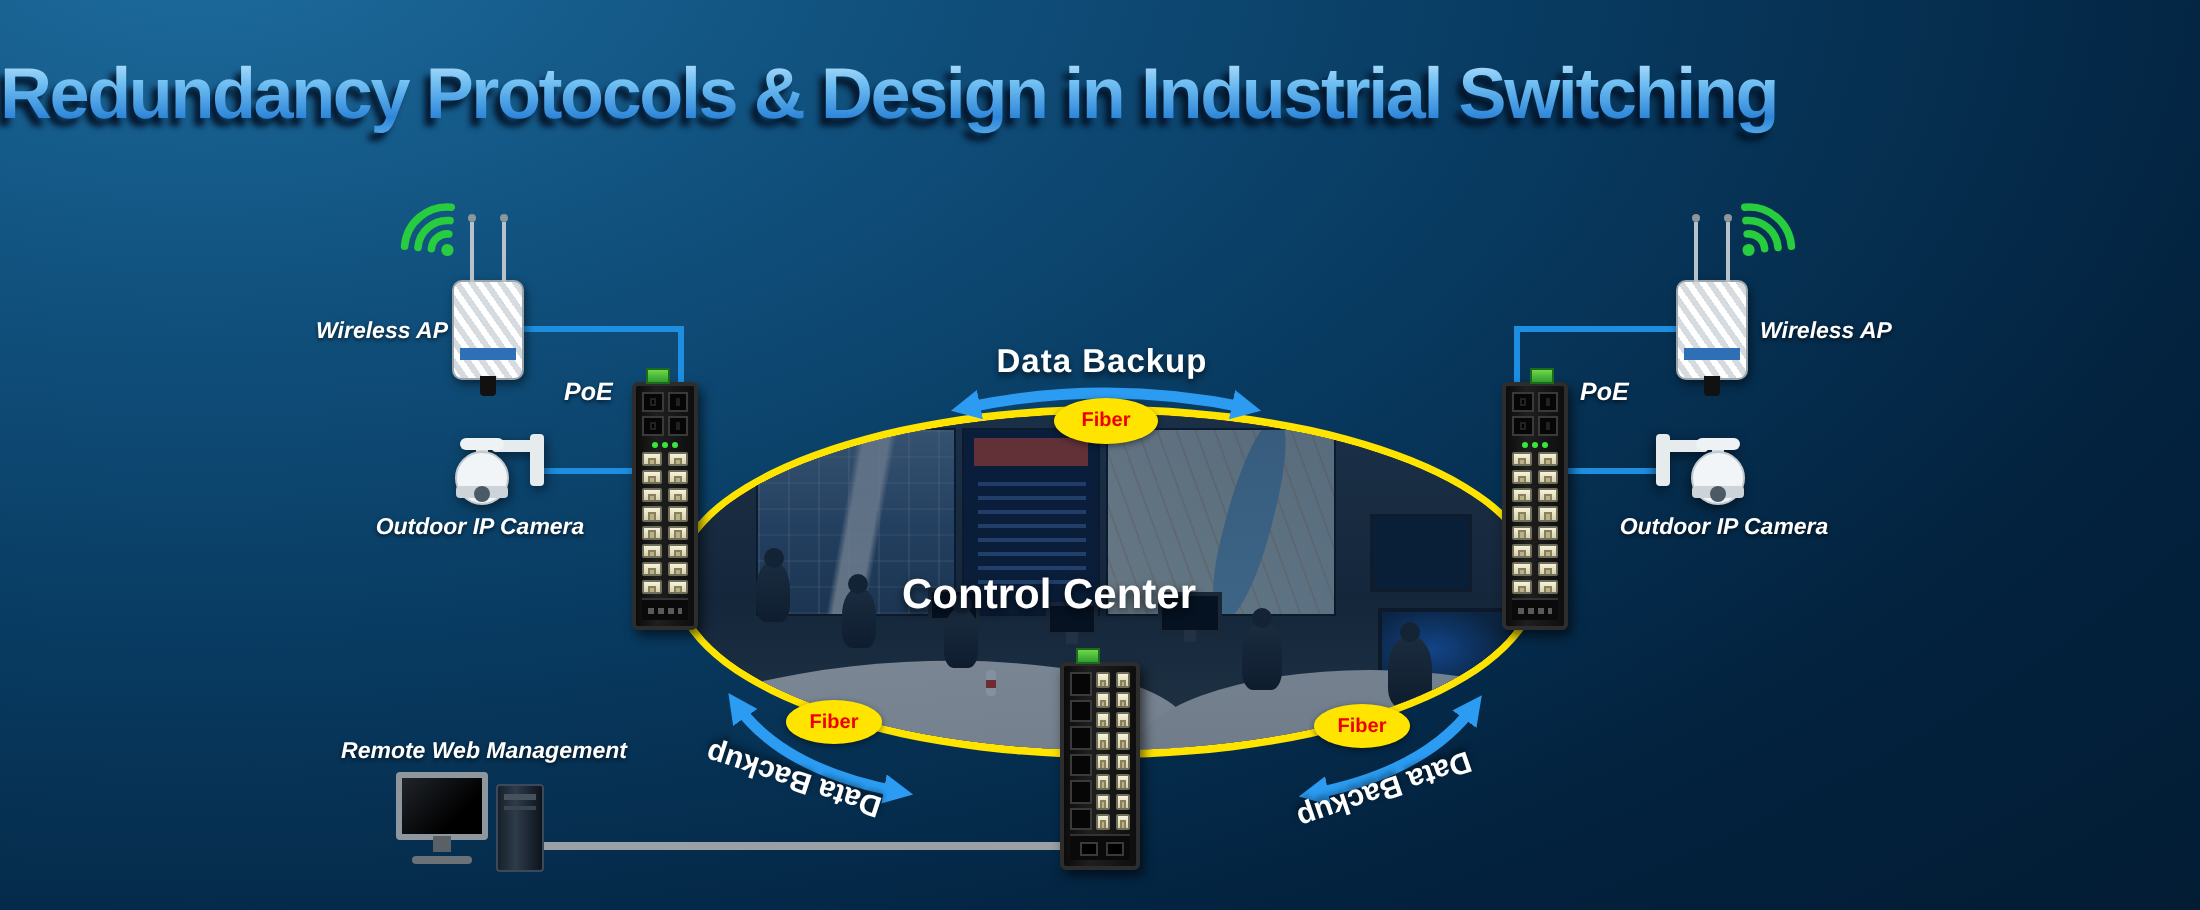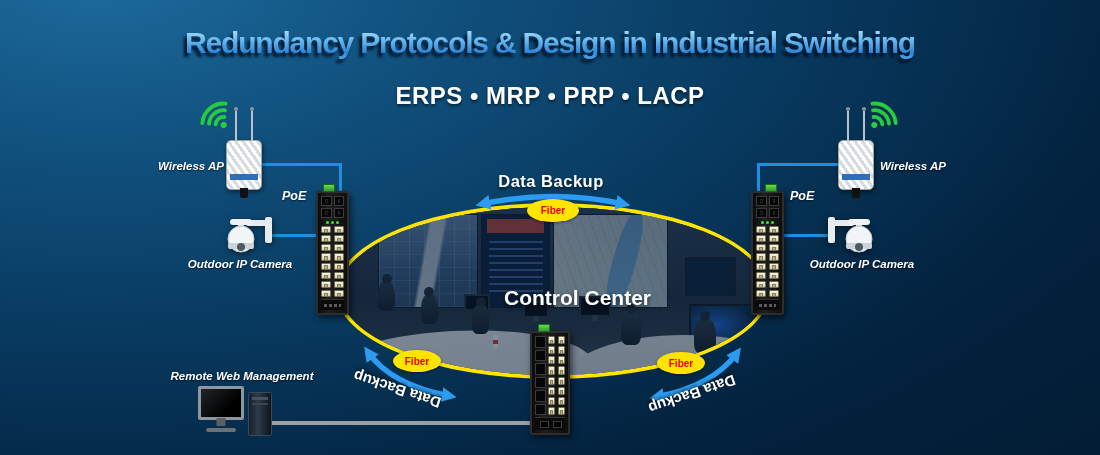--- a/index.html
+++ b/index.html
@@ -5,22 +5,22 @@
   :root{
     --ring:#ffe400; --fiber-text:#ee0000; --arrow:#2b9cf2; --link-line:#1e8fe0;
     --mgmt-line:#9aa0a4; --wifi:#27cc3f; --bg-light:#1d6c9e; --bg-dark:#021a30;
     --title-light:#aadcff; --title-dark:#2e86d8;
   }
   *{margin:0;padding:0;box-sizing:border-box}
   html,body{background:#01131f;font-family:"Liberation Sans",sans-serif;}
   .stage{position:relative;width:1100px;height:455px;overflow:hidden;
     background:radial-gradient(135% 170% at 9% -6%, var(--bg-light) 0%, #11527f 22%, #083a60 46%, #03223e 72%, var(--bg-dark) 100%);}
   
-  .title{position:absolute;left:0;right:0;top:26px;text-align:center;font-weight:bold;
-    font-size:30px;letter-spacing:-1.2px;white-space:nowrap;
+  .title{position:absolute;left:0;right:0;top:26px;text-align:left;font-weight:bold;
+    font-size:36px;letter-spacing:-1.2px;white-space:nowrap;
     background:linear-gradient(180deg,#cdeaff 0%, #6fbef2 38%, var(--title-dark) 78%, #55a9ea 100%);
     -webkit-background-clip:text;background-clip:text;color:transparent;
     filter:drop-shadow(-3px 4px 1.5px rgba(2,18,38,.95));text-decoration:underline;}
   .subtitle{position:absolute;left:0;right:0;top:82px;text-align:center;color:#fff;
     font-weight:bold;font-size:24px;letter-spacing:.5px;text-shadow:0 2px 3px rgba(0,0,0,.55);}
   
   .ring{position:absolute;left:336px;top:203px;width:434px;height:176px;border-radius:50%;
     border:4px solid var(--ring);overflow:hidden;background:#1d2936;z-index:2;}
   .room{position:absolute;inset:0;background:linear-gradient(180deg,#33424f 0%,#212e3a 55%,#36454f 100%);}
   .vw{position:absolute;left:9%;top:4%;width:68%;height:56%;display:flex;gap:3px;}
@@ -50,21 +50,21 @@
   .dm{position:absolute;width:26px;height:17px;background:#05080c;border:2px solid #2a3036;}
   .dm::after{content:"";position:absolute;left:50%;bottom:-6px;transform:translateX(-50%);
     width:6px;height:6px;background:#3c434a;}
   .person{position:absolute;width:17px;height:30px;background:linear-gradient(#2c3943,#141c24);
     border-radius:45% 45% 28% 28%;}
   .person::before{content:"";position:absolute;left:50%;top:-7px;transform:translateX(-50%);
     width:10px;height:10px;border-radius:50%;background:#1f2830;}
   .bottle{position:absolute;left:36%;bottom:16%;width:5px;height:13px;background:#e8ecee;border-radius:2px;}
   .bottle::after{content:"";position:absolute;left:0;right:0;top:5px;height:4px;background:#c0392b;}
   .room-tint{position:absolute;inset:0;background:linear-gradient(180deg,rgba(7,32,64,.55),rgba(6,28,55,.42));}
-  .cc-label{position:absolute;left:451px;top:286px;width:200px;text-align:right;z-index:5;
+  .cc-label{position:absolute;left:451px;top:286px;width:200px;text-align:left;z-index:5;
     color:#fff;font-weight:bold;font-size:21px;text-shadow:0 2px 4px rgba(0,0,0,.7);}
   
   .link{position:absolute;background:var(--link-line);z-index:3;}
   .mgmt-line{position:absolute;background:var(--mgmt-line);z-index:3;border-radius:2px;}
   .arrows{position:absolute;left:0;top:0;z-index:4;pointer-events:none;}
   
   .lbl{position:absolute;color:#fff;font-weight:bold;font-size:11.5px;white-space:nowrap;
     text-shadow:0 1px 2px rgba(0,0,0,.65);z-index:6;font-style:italic;}
   .backup-label{position:absolute;color:#fff;font-weight:bold;z-index:5;text-align:center;
     text-shadow:0 2px 3px rgba(0,0,0,.6);}
@@ -129,21 +129,20 @@
     border-radius:2px;background:linear-gradient(90deg,#17202a,#2e3b49 40%,#0d141c);}
   .pc-tower::before{content:"";position:absolute;left:3px;right:3px;top:4px;height:3px;background:#46525e;}
   .pc-tower::after{content:"";position:absolute;left:3px;right:3px;top:10px;height:2px;background:#39444f;}
 </style>
 </head>
 <body>
 
 <div class="stage">
 
   <div class="title">Redundancy Protocols &amp; Design in Industrial Switching</div>
-  <div class="subtitle">ERPS • MRP • PRP • LACP</div>
 
   <div class="ring">
     <div class="room">
       <div class="vw">
         <div class="scr scr-cctv"></div>
         <div class="scr scr-dash"></div>
         <div class="scr scr-map"></div>
       </div>
       <div class="side-screen"></div>
       <div class="side-screen2"></div>

